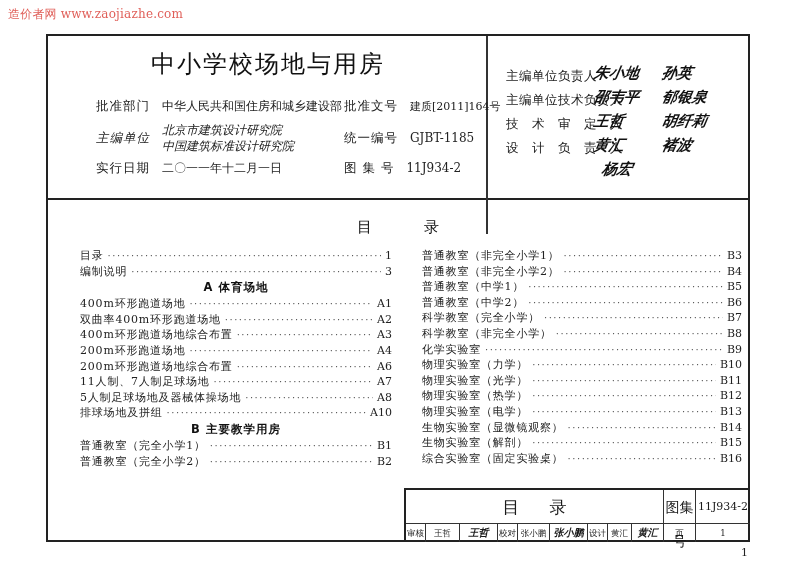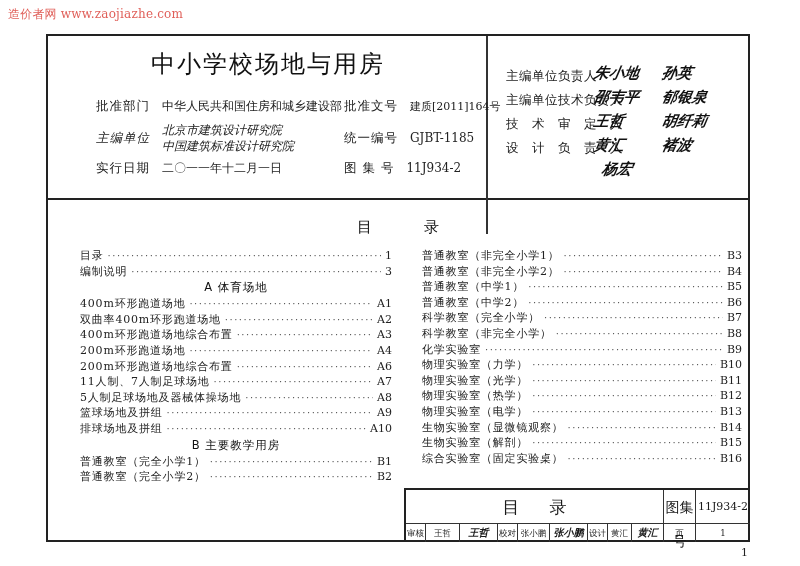--- a/index.html
+++ b/index.html
@@ -29,21 +29,21 @@
   .toc-title { position: absolute; top: 182px; left: 0; width: 700px; text-align: center; font-family: "DejaVu Sans", sans-serif; font-size: 15px; letter-spacing: 52px; padding-left: 52px; color: #111; }
 
   .toc-col { position: absolute; top: 212px; }
   .toc-col.left { left: 32px; width: 312px; }
   .toc-col.right { left: 374px; width: 320px; }
   .toc-row { display: flex; align-items: baseline; height: 15.6px; font-size: 11px; color: #222; white-space: nowrap; }
   .toc-label { flex: 0 0 auto; letter-spacing: 0.8px; }
   .toc-dots { flex: 1 1 auto; overflow: hidden; margin: 0 4px; color: #444; letter-spacing: 1.5px; font-size: 10px; }
   .toc-dots::before { content: "··································································································"; }
   .toc-page { flex: 0 0 auto; font-size: 11px; }
-  .toc-section { height: 17px; text-align: center; font-family: "DejaVu Sans", sans-serif; font-size: 11.5px; font-weight: normal; color: #111; line-height: 17px; letter-spacing: 1px; }
+  .toc-section { height: 17px; text-align: center; font-family: "DejaVu Sans", sans-serif; font-size: 11.5px; font-weight: bold; color: #111; line-height: 17px; letter-spacing: 1px; }
 
   
   .titleblock { position: absolute; left: 356px; top: 452px; width: 346px; height: 54px; border-top: 2px solid #222; border-left: 2px solid #222; }
   .tb-main { position: absolute; left: 0; top: 0; width: 258px; height: 34px; border-bottom: 1px solid #333; border-right: 1px solid #333; text-align: center; font-family: "DejaVu Sans", sans-serif; font-size: 17px; line-height: 34px; letter-spacing: 30px; padding-left: 30px; }
   .tb-setno-label { position: absolute; left: 258px; top: 0; width: 32px; height: 34px; border-right: 1px solid #333; border-bottom: 1px solid #333; font-size: 14px; text-align: center; line-height: 34px; }
   .tb-setno-value { position: absolute; left: 290px; top: 0; width: 54px; height: 34px; border-bottom: 1px solid #333; font-size: 11px; text-align: center; line-height: 34px; }
   .tb-sign-row { position: absolute; left: 0; top: 34px; width: 344px; height: 18px; display: flex; }
   .tb-cell { height: 18px; border-right: 1px solid #333; font-size: 8.5px; line-height: 18px; text-align: center; white-space: nowrap; overflow: hidden; }
   .tb-cell.sig { font-style: italic; font-weight: bold; font-size: 10px; }
   .tb-cell:last-child { border-right: none; }
@@ -160,25 +160,20 @@
       </div>
     <div class="toc-row">
         <span class="toc-label">11人制、7人制足球场地</span>
         <span class="toc-dots"></span>
         <span class="toc-page">A7</span>
       </div>
     <div class="toc-row">
         <span class="toc-label">5人制足球场地及器械体操场地</span>
         <span class="toc-dots"></span>
         <span class="toc-page">A8</span>
-      </div>
-    <div class="toc-row">
-        <span class="toc-label">篮球场地及拼组</span>
-        <span class="toc-dots"></span>
-        <span class="toc-page">A9</span>
       </div>
     <div class="toc-row">
         <span class="toc-label">排球场地及拼组</span>
         <span class="toc-dots"></span>
         <span class="toc-page">A10</span>
       </div>
     <div class="toc-section">B 主要教学用房</div>
     <div class="toc-row">
         <span class="toc-label">普通教室（完全小学1）</span>
         <span class="toc-dots"></span>

